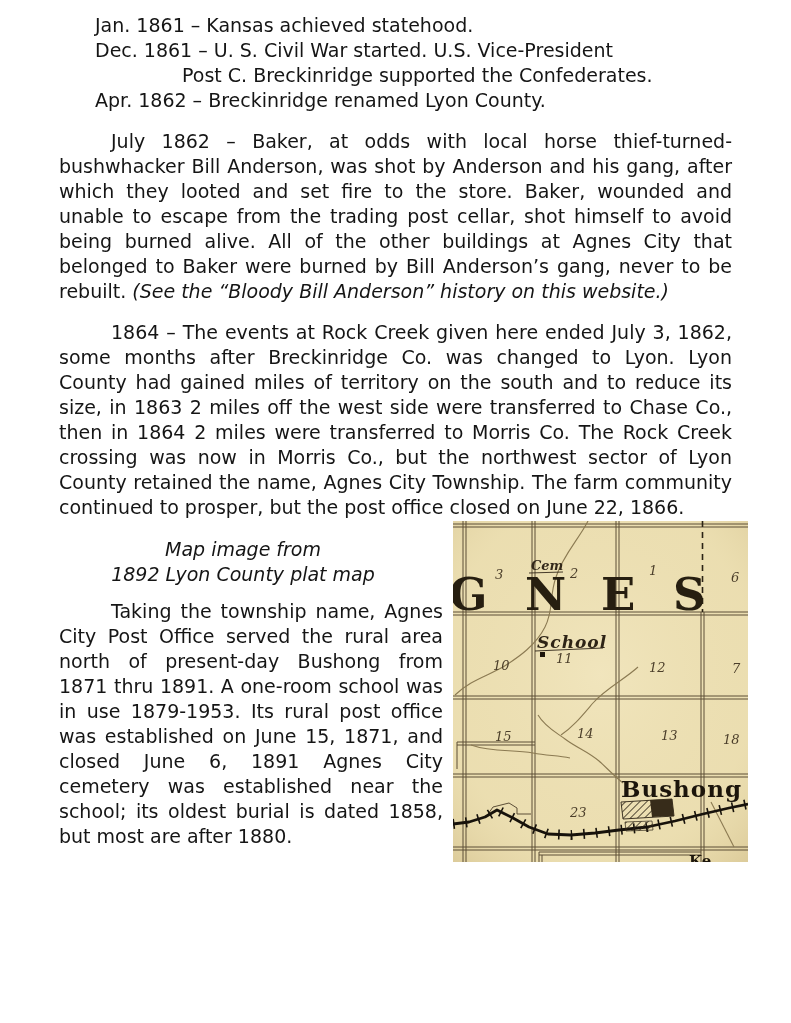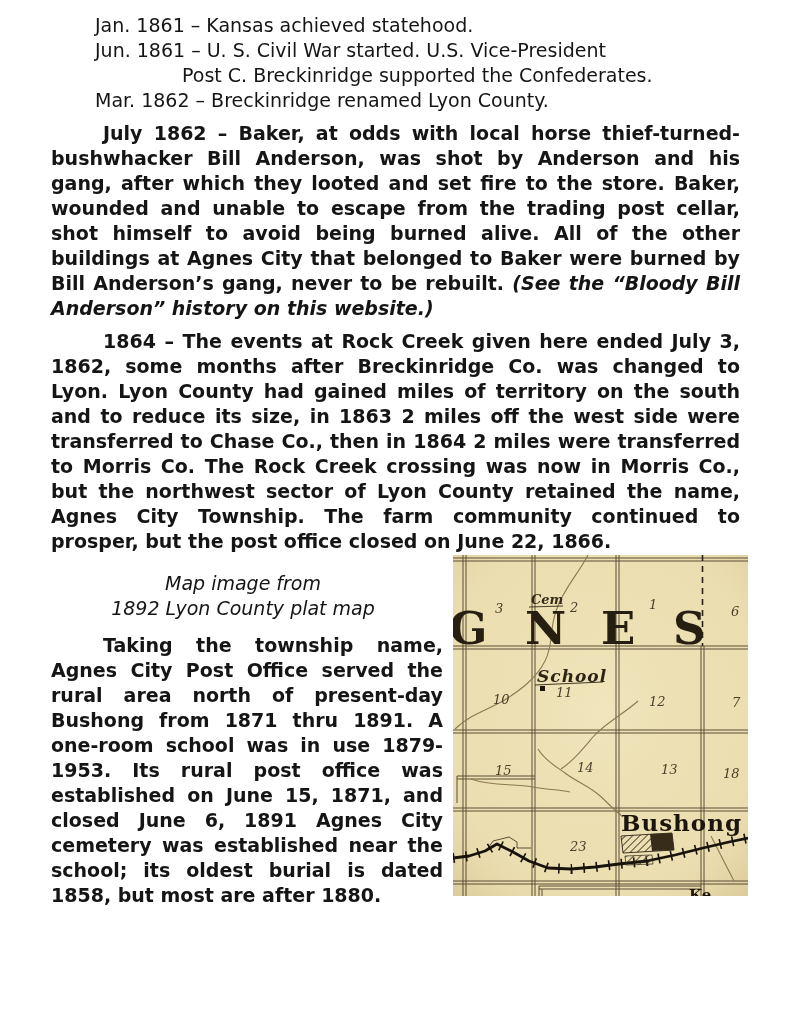--- a/index.html
+++ b/index.html
@@ -8,42 +8,42 @@
     width:791px;height:1023px;
     background:#ffffff;
     font-family:"DejaVu Sans","Liberation Sans",sans-serif;
     font-size:19px;line-height:25px;color:#151515;
     overflow:hidden;
   }
   .content{padding:13px 43px 0 43px;}
   .intro-line{white-space:nowrap;}
   .ind-1{padding-left:52px;}
   .ind-2{padding-left:139px;}
-  p.body{margin:8px;text-align:justify;text-indent:52px;font-weight:bold;}
+  p.body{margin:16px;text-align:justify;text-indent:52px;}
   .italic{font-style:italic;}
   .map-figure{
     float:right;width:295px;height:341px;
     margin:-16px 0 6px 10px;
   }
   .map-figure svg{display:block;}
   .map-caption{font-style:italic;text-align:center;margin-top:17px;}
   .map-caption div{white-space:nowrap;}
   .clear{clear:both;}
 </style>
 </head>
 <body>
 
 <div class="page">
   <div class="content">
 
     <div>
       <div class="intro-line ind-1">Jan. 1861 – Kansas achieved statehood.</div>
-      <div class="intro-line ind-1">Jun. 1861 – U. S. Civil War started.  U.S. Vice-President</div>
+      <div class="intro-line ind-1">Dec. 1861 – U. S. Civil War started.  U.S. Vice-President</div>
       <div class="intro-line ind-2">Post C. Breckinridge supported the Confederates.</div>
-      <div class="intro-line ind-1">Mar. 1862 – Breckinridge renamed Lyon County.</div>
+      <div class="intro-line ind-1">Apr. 1862 – Breckinridge renamed Lyon County.</div>
     </div>
 
     <p class="body"><span>July 1862 – Baker, at odds with local horse thief-turned-bushwhacker Bill Anderson, was shot by Anderson and his gang, after which they looted and set fire to the store.  Baker, wounded and unable to escape from the trading post cellar, shot himself to avoid being burned alive.  All of the other buildings at Agnes City that belonged to Baker were burned by Bill Anderson’s gang, never to be rebuilt.  </span><span class="italic">(See the “Bloody Bill Anderson” history on this website.)</span></p>
 
     <p class="body">1864 – The events at Rock Creek given here ended July 3, 1862, some months after Breckinridge Co. was changed to Lyon.  Lyon County had gained miles of territory on the south and to reduce its size, in 1863 2 miles off the west side were transferred to Chase Co., then in 1864 2 miles were transferred to Morris Co.  The Rock Creek crossing was now in Morris Co., but the northwest sector of Lyon County retained the name, Agnes City Township.  The farm community continued to prosper, but the post office closed on June 22, 1866.</p>
 
     <div>
 
       <figure class="map-figure" style="margin-top:-16px;margin-left:10px;margin-right:0;margin-bottom:6px;">
         <svg viewBox="0 0 295 341" width="295" height="341" role="img">

